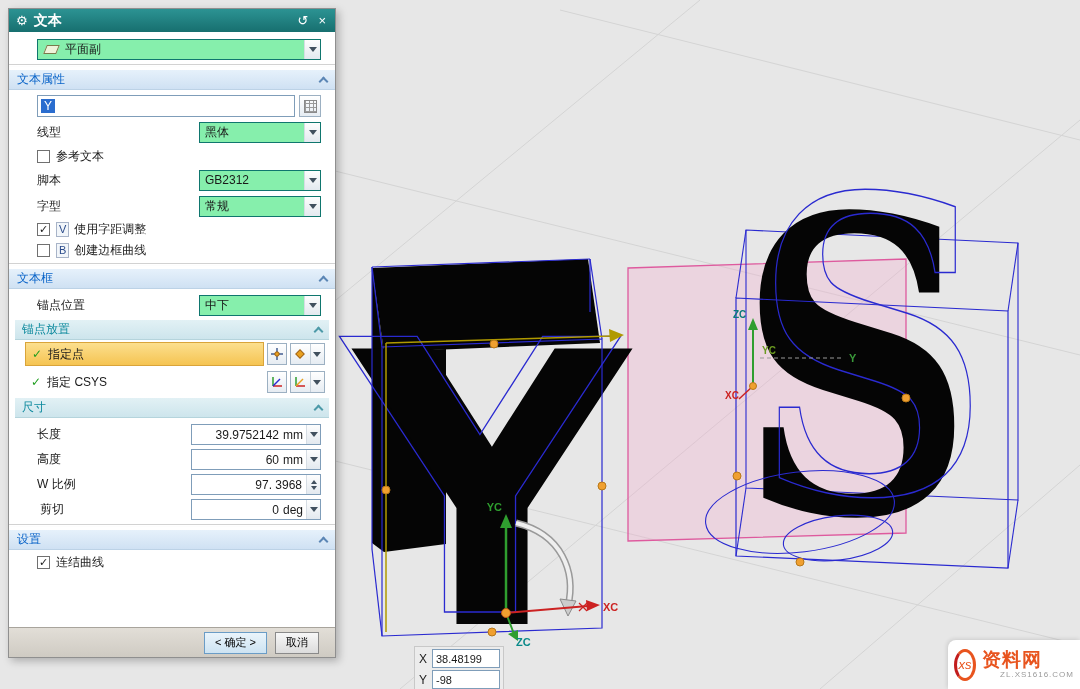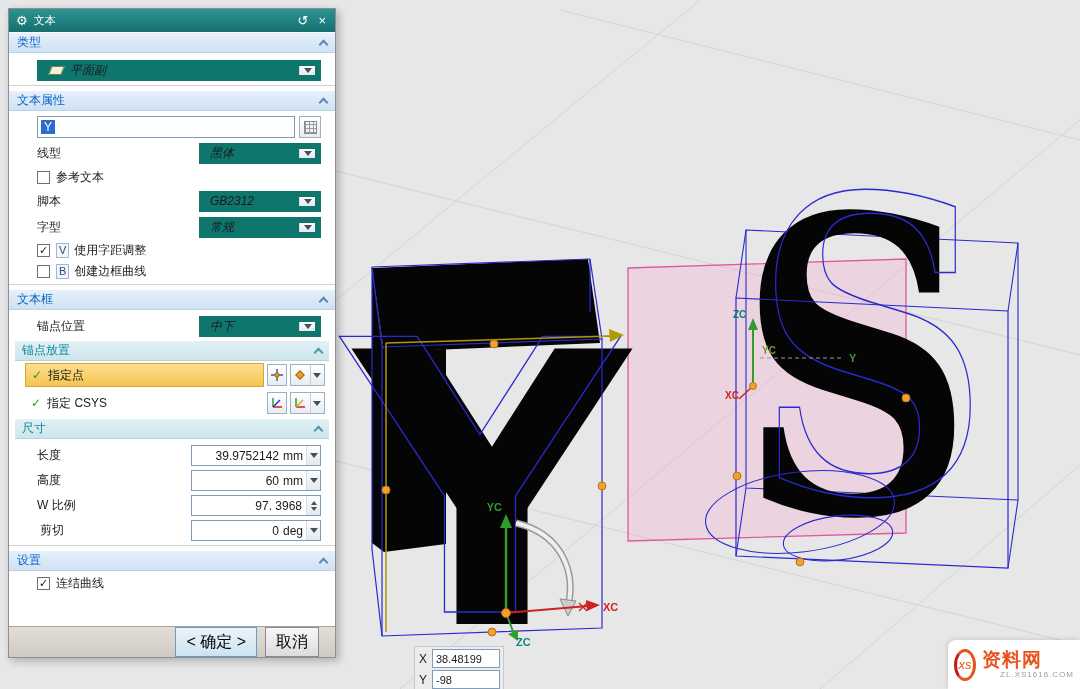--- a/index.html
+++ b/index.html
@@ -24,41 +24,41 @@
     display:flex; align-items:center; justify-content:center; color:#e8541e; font-weight:normal; font-style:italic; font-size:13px; }
   .wm-brand { color:#e8541e; font-size:19px; font-weight:bold; line-height:20px; letter-spacing:1px; }
   .wm-site { color:#9a9a9a; font-size:8px; letter-spacing:1px;margin-left:18px; }
 
   
   .dialog { position:absolute; left:8px; top:8px; width:328px; height:650px; background:#fff;
     border:1px solid #8f8f8f; box-shadow:3px 3px 8px rgba(0,0,0,.25); display:flex; flex-direction:column; }
   .titlebar { height:23px; flex:0 0 23px; background:linear-gradient(#2c9393,#176f6f); color:#fff;
     display:flex; align-items:center; gap:6px; padding:0 7px; }
   .titlebar .t-icon { font-size:13px; line-height:1; }
-  .titlebar .t-label { flex:1; font-weight:normal; font-size:11px; }
+  .titlebar .t-label { flex:1; font-weight:bold; font-size:14px; }
   .titlebar .t-btn { color:#fff; font-size:13px; line-height:1; cursor:default; padding:0 2px; }
 
   .dlg-body { flex:1; display:flex; flex-direction:column; overflow:hidden; }
 
   .section-header { height:21px; flex:0 0 21px; background:linear-gradient(#e6f1fb,#cfe1f3);
     border-bottom:1px solid #bcd2e6; border-top:1px solid #fff;
     display:flex; align-items:center; padding:0 8px; color:#0a64c8; font-size:12px; }
   .sub-header { height:20px; flex:0 0 20px; margin:2px 6px 0 6px; background:linear-gradient(#e2f1f5,#cde5ec);
     border-bottom:1px solid #b5d4dc; display:flex; align-items:center; padding:0 7px; color:#0e8a9e; font-size:12px; }
   .chev { margin-left:auto; width:7px; height:7px; border-left:2px solid #5b86b5; border-top:2px solid #5b86b5;
     transform:rotate(45deg); margin-top:4px; }
   .sub-header .chev { border-color:#4d9aa8; }
 
   .sep { flex:0 0 3px; border-top:1px solid #d2d2d2; border-bottom:1px solid #fdfdfd; margin:2px 0; }
 
   .row { display:flex; align-items:center; padding:0 14px 0 28px; min-height:26px; flex:0 0 auto; }
   .row .lbl { font-size:12px; }
   .r-ctrl { margin-left:auto; }
 
-  .select { height:21px; border:6px solid #0f766e; background:#0f766e; display:flex; align-items:center; padding:0 0 0 5px;font-style:italic; }
+  .select { height:21px; border:1px solid #0f766e; background:#86efac; display:flex; align-items:center; padding:0 0 0 5px; }
   .select .sel-text { flex:1; font-size:12px; white-space:nowrap; }
   .select .dd-btn { width:16px; height:100%; display:flex; align-items:center; justify-content:center;
     border-left:1px solid #d6dde4; background:linear-gradient(#fdfdfd,#e3e9ef); }
   .arr-dn { width:0; height:0; border-left:4px solid transparent; border-right:4px solid transparent; border-top:5px solid #41505e; }
   .w-full { flex:1; }
   .w-std { width:122px; }
 
   .plane-ico { width:13px; height:9px; border:1px solid #7a7a4a; background:#eef3da; transform:skewX(-22deg); margin:0 7px 0 2px; flex:0 0 auto; }
 
   .text-input { flex:1; height:22px; border:1px solid #7f9db9; background:#fff; display:flex; align-items:center; padding:0 3px; }
@@ -86,21 +86,21 @@
   .dim-field .val { flex:1; text-align:right; font-size:12px; padding-right:4px; }
   .dim-field .unit { font-size:12px; padding-right:3px; }
   .spinner { width:14px; height:100%; border-left:1px solid #d6dde4; display:flex; flex-direction:column; align-items:center; justify-content:center; gap:2px;
     background:linear-gradient(#fdfdfd,#e3e9ef); }
   .sp-up { width:0;height:0;border-left:3px solid transparent;border-right:3px solid transparent;border-bottom:4px solid #41505e; }
   .sp-dn { width:0;height:0;border-left:3px solid transparent;border-right:3px solid transparent;border-top:4px solid #41505e; }
 
   .spacer { flex:1; }
   .footer { flex:0 0 30px; background:linear-gradient(#e2ded7,#cfcbc3); border-top:1px solid #a8a49c;
     display:flex; align-items:center; justify-content:flex-end; gap:8px; padding:0 16px; }
-  .btn { height:30px; padding:0 10px; font-size:16px; border:1px solid #8a8a8a;
+  .btn { height:22px; padding:0 10px; font-size:11px; border:1px solid #8a8a8a;
     background:linear-gradient(#f7f7f7,#dcdcdc); }
   .btn.ok { background:linear-gradient(#eaf4fb,#cde3f2); border:1px solid #6a9cc6; }
 </style>
 </head>
 <body>
 
 <div class="stage">
 
   <div class="viewport">
     <svg viewBox="0 0 1080 689">
@@ -240,24 +240,20 @@
   <div class="dialog">
     <div class="titlebar">
       <span class="t-icon">⚙</span>
       <span class="t-label">文本</span>
       <span class="t-btn">↺</span>
       <span class="t-btn">×</span>
     </div>
 
     <div class="dlg-body">
 
-      <div class="section-header">
-        <span>类型</span>
-        <span class="chev"></span>
-      </div>
       <div class="row" style="margin-top:4px;">
         <div class="select w-full">
           <span class="plane-ico"></span>
           <span class="sel-text">平面副</span>
           <span class="dd-btn">
               <span class="arr-dn"></span>
             </span>
         </div>
       </div>
       <div class="sep"></div>

